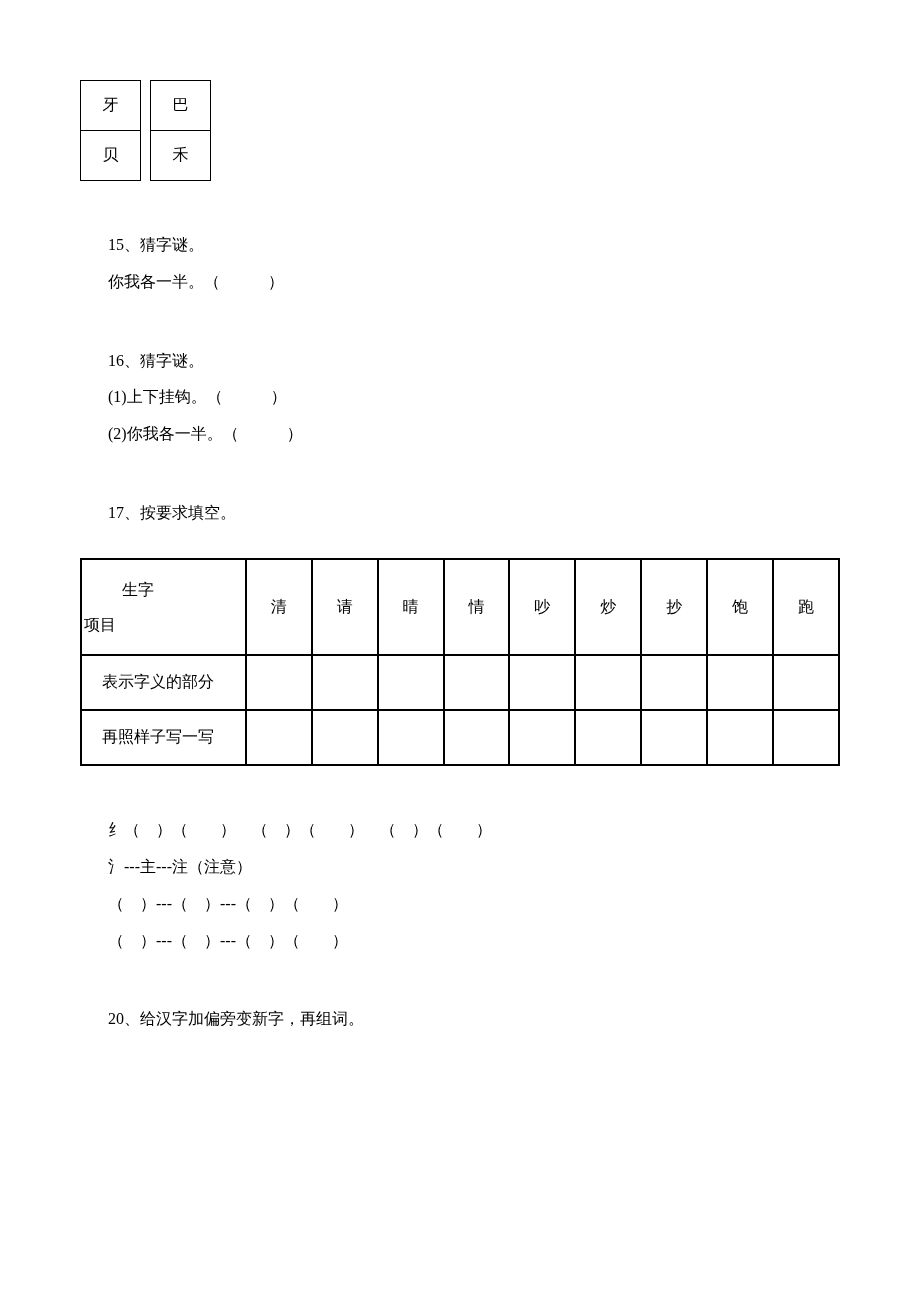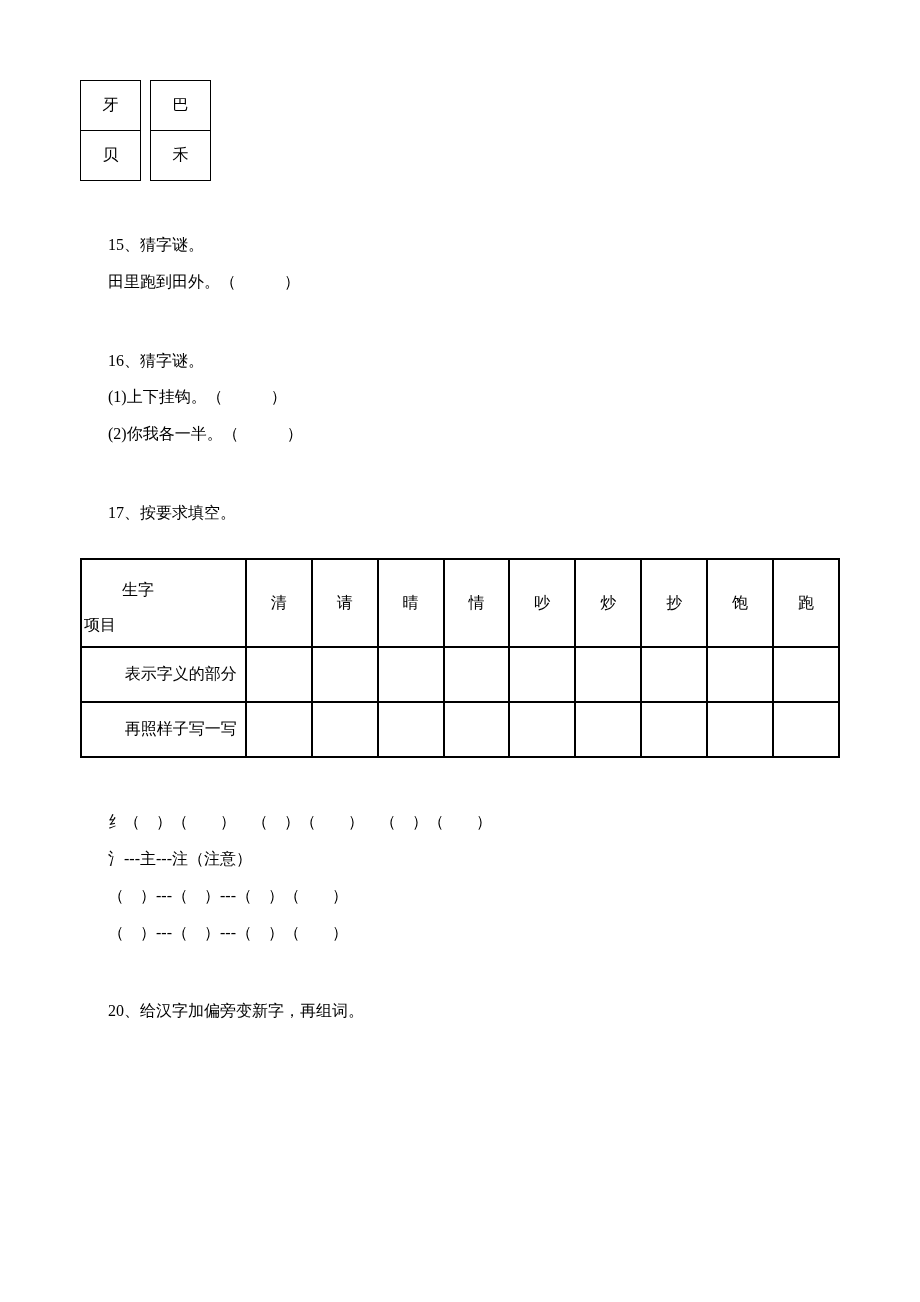--- a/index.html
+++ b/index.html
@@ -45,28 +45,28 @@
       width: 100%;
     }
     .big-table td, .big-table th {
       border: 2px solid #000;
       padding: 10px 8px;
       text-align: center;
       vertical-align: middle;
       font-weight: normal;
     }
     .big-table .row-header {
-      text-align: right;
+      text-align: left;
       padding-left: 20px;
       width: 140px;
       height: 55px;
     }
     .big-table .title-cell {
       text-align: left;
-      padding: 12px 8px 4px 40px;
+      padding: 12px 8px 12px 40px;
       line-height: 2.2;
       height: 80px;
     }
     .big-table .char-col {
       width: 56px;
     }
   </style>
 </head>
 <body>
 
@@ -80,21 +80,21 @@
   <tr>
     <td>贝</td>
     <td class="spacer"></td>
     <td>禾</td>
   </tr>
 </tbody>
   </table>
 
 <div class="q-group">
   <div class="question">15、猜字谜。</div>
-  <div class="question">田里跑到田外。（　　　）</div>
+  <div class="question">你我各一半。（　　　）</div>
 </div>
 
 <div class="q-group">
   <div class="question">16、猜字谜。</div>
   <div class="question">(1)上下挂钩。（　　　）</div>
   <div class="question">(2)你我各一半。（　　　）</div>
 </div>
 
 <div class="q-group">
   <div class="question">17、按要求填空。</div>

